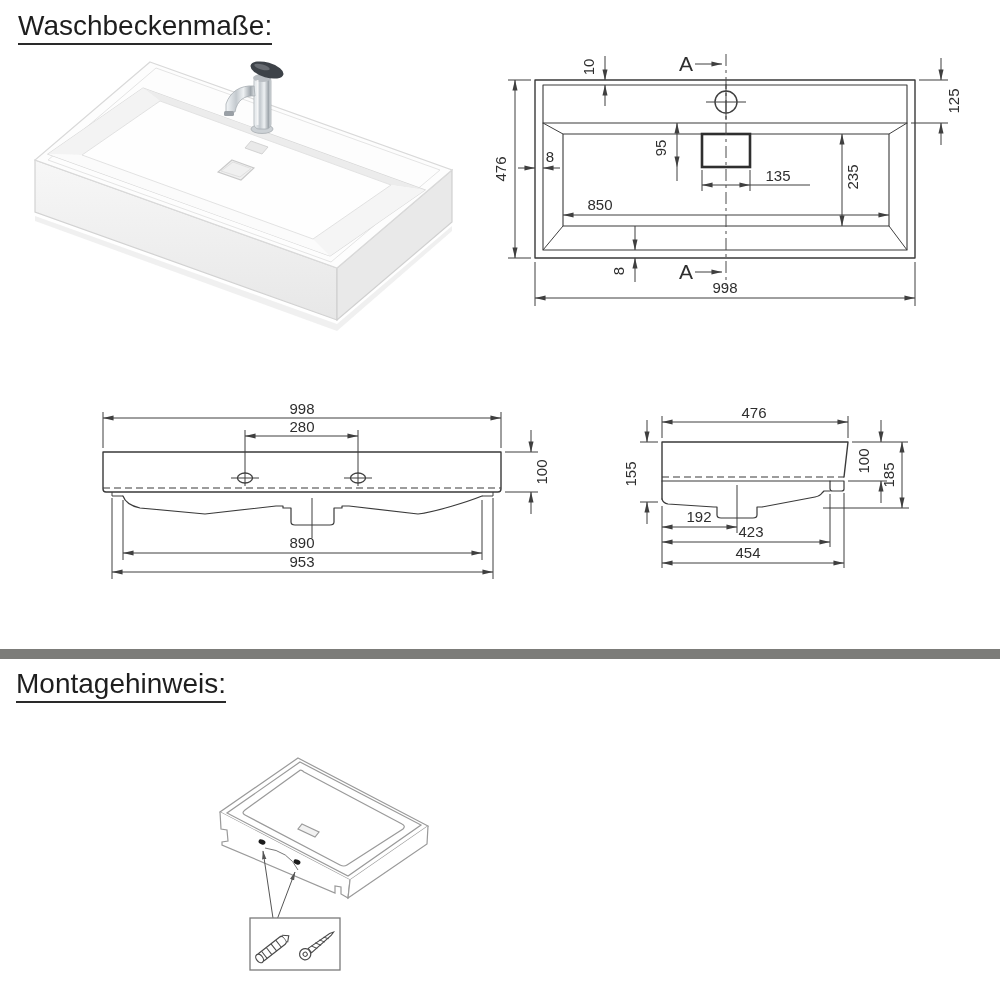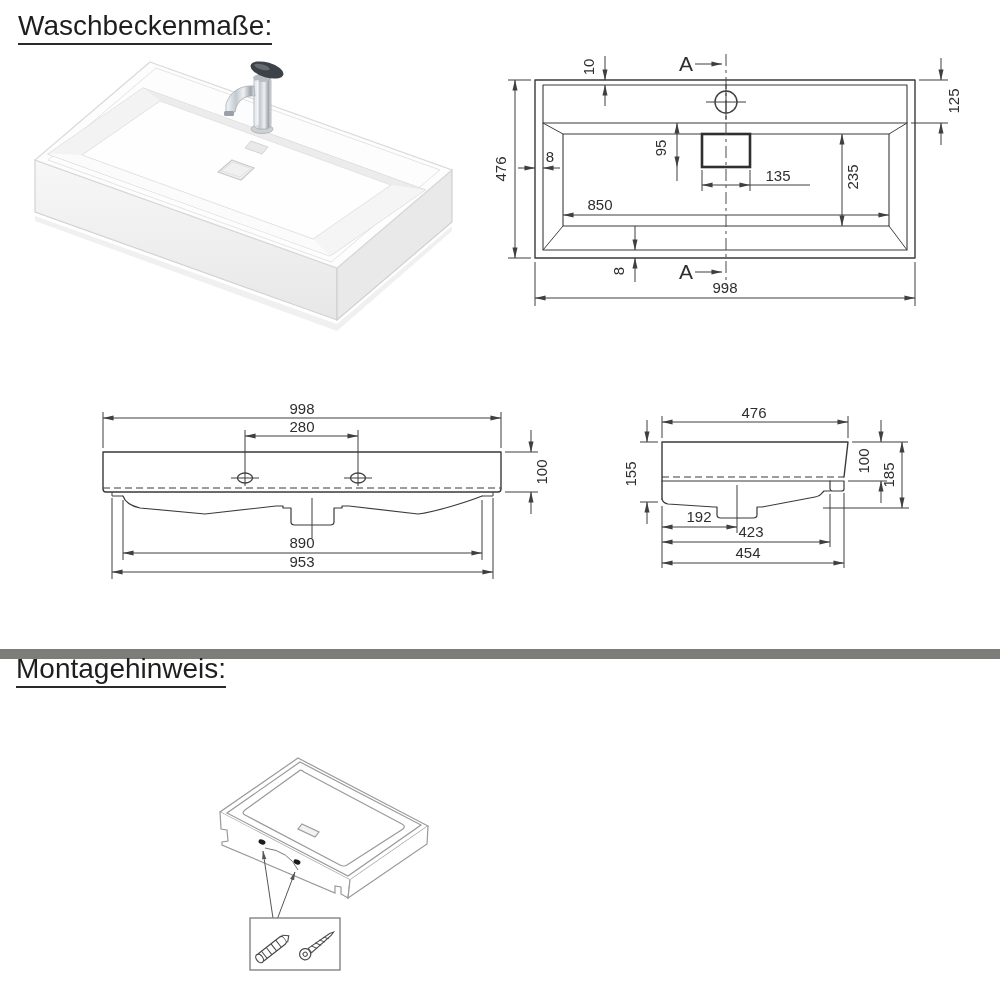--- a/index.html
+++ b/index.html
@@ -276,21 +276,21 @@
     </g>
     <g>
       <line x1="229" y1="103" x2="229" y2="178" class="thin"></line>
       <line x1="47" y1="173" x2="229" y2="173" class="thin" marker-start="url(#aS)" marker-end="url(#aS)"></line>
       <text x="133" y="168" text-anchor="middle" class="dimtxt">454</text>
     </g>
   </svg>
 
   <div class="divider" style="top:649px;"></div>
 
-  <div class="abs" style="left:16px;top:653px;">
+  <div class="abs" style="left:16px;top:668px;">
     <span class="heading">Montagehinweis:</span>
   </div>
 
   <svg class="abs" style="left:195px;top:745px;" width="280" height="250" viewBox="0 0 280 250">
     <defs>
       <marker id="aM" viewBox="0 0 10 6" refX="9.3" refY="3" markerWidth="9" markerHeight="5.4" orient="auto">
         <path d="M0,0.6 L10,3 L0,5.4 Z" fill="#555"></path>
       </marker>
     </defs>
     <g class="soft" style="stroke:#9a9a9a;stroke-width:1.2">

